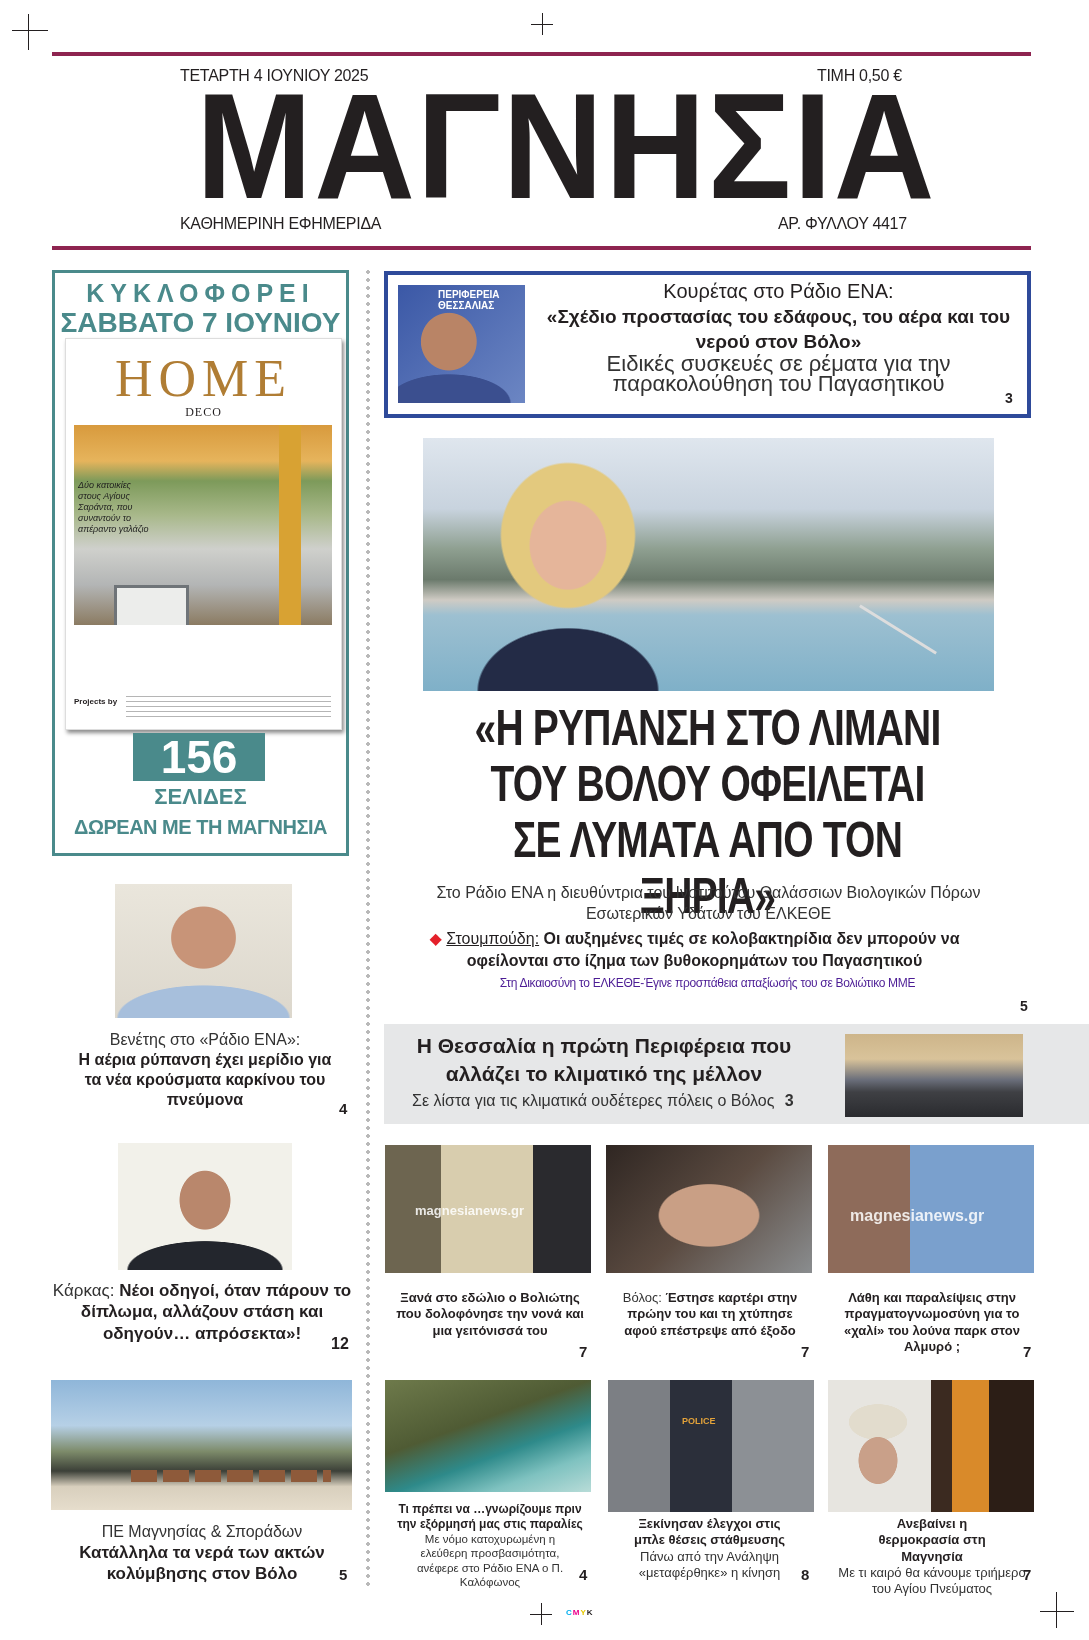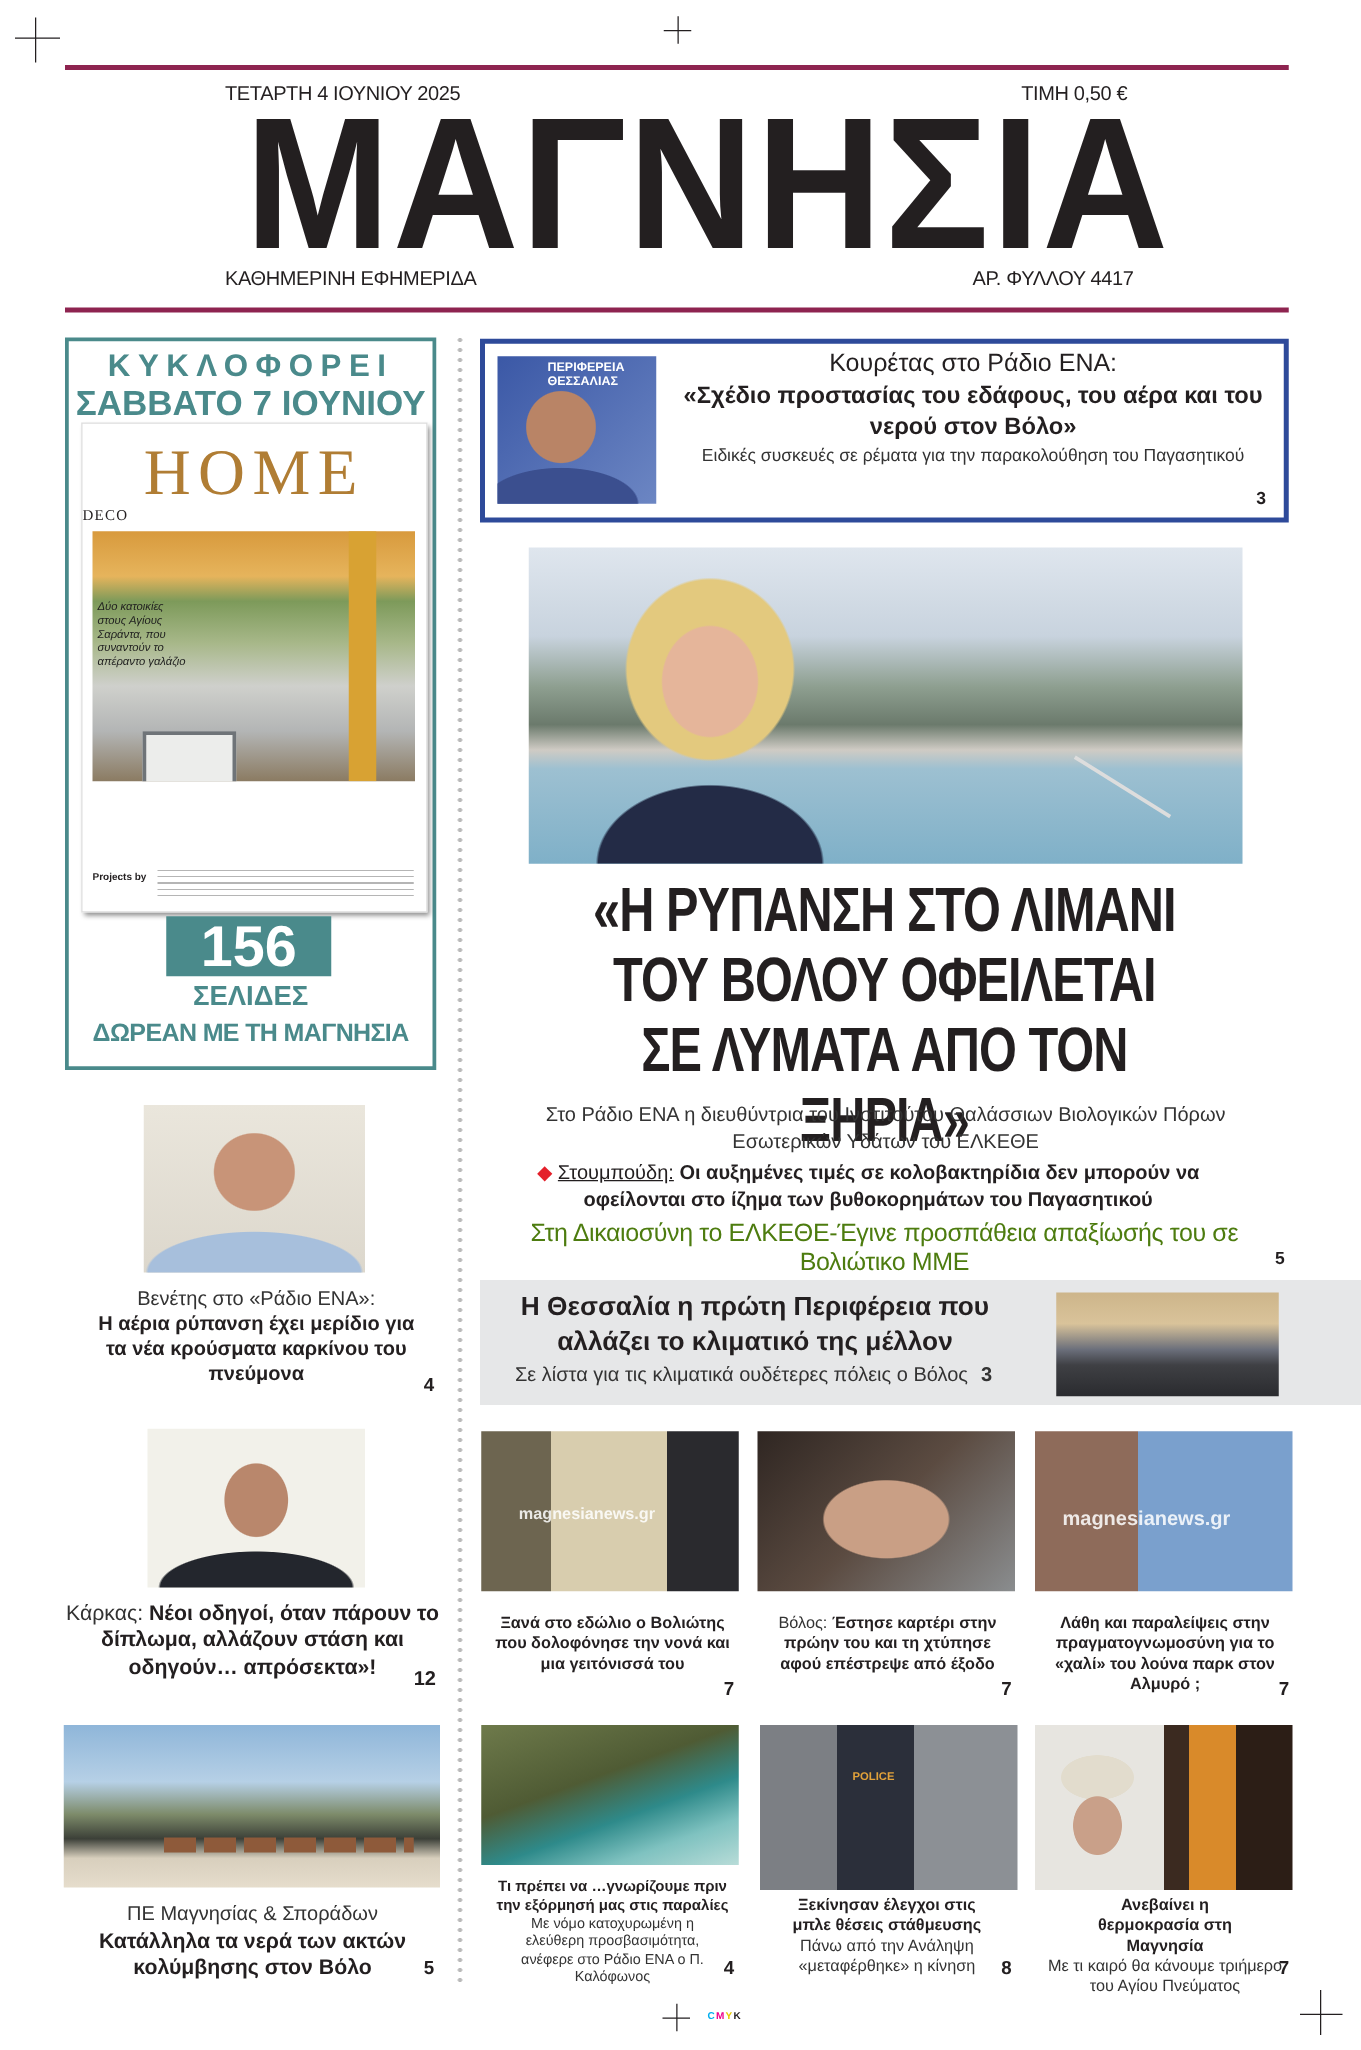--- a/index.html
+++ b/index.html
@@ -46,21 +46,21 @@
 <div class="rule" style="top:246px;"></div>
 
 <div class="divider"></div>
 
 <div class="abs" style="left:52px;top:270px;width:297px;height:586px;border:3px solid #4a8a8b;">
   <div class="c b teal" style="margin-top:6px;font-size:25px;letter-spacing:6px;">ΚΥΚΛΟΦΟΡΕΙ</div>
   <div class="c b teal" style="font-size:28px;letter-spacing:0px;margin-top:-1px;">ΣΑΒΒΑΤΟ 7 ΙΟΥΝΙΟΥ</div>
 
   <div class="abs" style="left:10px;top:65px;width:277px;height:392px;background:#fff;box-shadow:2px 3px 4px rgba(0,0,0,0.45);border:1px solid #ddd;">
     <div style="text-align:center;font-family:'Liberation Serif',serif;color:#b07d34;font-size:52px;letter-spacing:6px;line-height:52px;margin-top:14px;">HOME</div>
-    <div style="text-align:left;font-family:'Liberation Serif',serif;font-size:12px;letter-spacing:1px;">DECO</div>
+    <div style="text-align:center;font-family:'Liberation Serif',serif;font-size:12px;letter-spacing:1px;">DECO</div>
     <div class="photo" style="left:8px;top:86px;width:258px;height:200px;background:linear-gradient(180deg,#d89a3d 0%,#e6b45c 18%,#7d9a5a 28%,#a8b88a 45%,#cfd0cc 62%,#b3b5b5 80%,#8b7b62 100%);">
       <div class="abs" style="left:205px;top:0;width:22px;height:200px;background:#d8a233;"></div>
       <div class="abs" style="left:40px;top:160px;width:75px;height:70px;background:#ecedeb;border:3px solid #6f7478;"></div>
       <div class="abs" style="left:90px;top:215px;width:110px;height:35px;background:#9a7450;"></div>
       <div class="abs" style="left:4px;top:55px;width:72px;font-size:9px;line-height:11px;color:#1e1e1e;font-style:italic;">Δύο κατοικίες στους Αγίους Σαράντα, που συναντούν το απέραντο γαλάζιο</div>
 
     </div>
     <div class="abs" style="left:8px;top:358px;font-size:8px;font-weight:bold;">Projects by</div>
     <div class="abs" style="left:60px;top:357px;width:205px;height:22px;background:repeating-linear-gradient(180deg,#b5b5b5 0 1px,transparent 1px 5px);"></div>
   </div>
@@ -94,42 +94,42 @@
 </div>
 <div class="pn" style="left:339px;top:1566px;">5</div>
 
 <div class="abs" style="left:384px;top:271px;width:647px;height:147px;border:4px solid #2e4a9a;">
   <div class="photo" style="left:10px;top:10px;width:127px;height:118px;background:radial-gradient(ellipse 36% 40% at 40% 48%,#b98466 0 60%,transparent 62%),radial-gradient(ellipse 60% 30% at 40% 100%,#3b4f8f 0 80%,transparent 82%),linear-gradient(135deg,#3b58a6,#6c86c3);">
     <div class="abs" style="left:40px;top:4px;width:85px;font-size:10px;font-weight:bold;color:#fff;line-height:11px;">ΠΕΡΙΦΕΡΕΙΑ ΘΕΣΣΑΛΙΑΣ</div>
   </div>
   <div class="abs c" style="left:148px;top:4px;width:485px;">
     <div style="font-size:20px;line-height:25px;">Κουρέτας στο Ράδιο ΕΝΑ:</div>
     <div class="b" style="font-size:19px;line-height:25px;padding:0 4px;">«Σχέδιο προστασίας του εδάφους, του αέρα και του νερού στον Βόλο»</div>
-    <div style="font-size:14px;line-height:20px;padding:0 20px;color:#333;">Ειδικές συσκευές σε ρέματα για την παρακολούθηση του Παγασητικού</div>
+    <div style="font-size:22px;line-height:20px;padding:0 20px;color:#333;">Ειδικές συσκευές σε ρέματα για την παρακολούθηση του Παγασητικού</div>
   </div>
   <div class="pn" style="left:617px;top:115px;font-size:14px;">3</div>
 </div>
 
 <div class="photo" style="left:423px;top:438px;width:571px;height:253px;background:linear-gradient(180deg,#dfe6ee 0%,#c8d3de 28%,#8e9f90 44%,#6b7a6c 56%,#cfcbc4 64%,#9dc0d1 70%,#7fb0c8 100%);">
   <div class="abs" style="left:430px;top:190px;width:90px;height:3px;background:#ddd;transform:rotate(32deg);"></div>
   <div class="abs" style="left:40px;top:10px;width:210px;height:243px;background:radial-gradient(ellipse 30% 30% at 50% 40%,#e5b59a 0 60%,transparent 62%),radial-gradient(ellipse 45% 42% at 50% 36%,#e3c97e 0 70%,transparent 72%),radial-gradient(ellipse 50% 30% at 50% 100%,#232b46 0 85%,transparent 87%);"></div>
 </div>
 
 <div class="abs c b" style="left:384px;top:700px;width:647px;font-size:50px;line-height:56px;letter-spacing:-1px;">
   <div style="transform:scaleX(0.78);">«Η ΡΥΠΑΝΣΗ ΣΤΟ ΛΙΜΑΝΙ</div>
   <div style="transform:scaleX(0.78);">ΤΟΥ ΒΟΛΟΥ ΟΦΕΙΛΕΤΑΙ</div>
   <div style="transform:scaleX(0.78);">ΣΕ ΛΥΜΑΤΑ ΑΠΟ ΤΟΝ ΞΗΡΙΑ»</div>
 </div>
 <div class="abs c" style="left:390px;top:882px;width:637px;font-size:16px;line-height:21px;color:#333;padding:0 20px;">Στο Ράδιο ΕΝΑ η διευθύντρια του Ινστιτούτου Θαλάσσιων Βιολογικών Πόρων Εσωτερικών Υδάτων του ΕΛΚΕΘΕ</div>
 <div class="abs c" style="left:376px;top:928px;width:637px;font-size:16px;line-height:22px;padding:0 20px;">
   <span style="color:#e4202a;">◆</span>
   <span style="text-decoration:underline;">Στουμπούδη:</span>
   <span class="b">Οι αυξημένες τιμές σε κολοβακτηρίδια δεν μπορούν να οφείλονται στο ίζημα των βυθοκορημάτων του Παγασητικού</span>
 </div>
-<div class="abs c" style="left:384px;top:976px;width:647px;font-size:20px;color:#4d7c0f;letter-spacing:-0.3px;">Στη Δικαιοσύνη το ΕΛΚΕΘΕ-Έγινε προσπάθεια απαξίωσής του σε Βολιώτικο ΜΜΕ</div>
+<div class="abs c" style="left:384px;top:976px;width:647px;font-size:12px;color:#4c1d95;letter-spacing:-0.3px;">Στη Δικαιοσύνη το ΕΛΚΕΘΕ-Έγινε προσπάθεια απαξίωσής του σε Βολιώτικο ΜΜΕ</div>
 <div class="pn" style="left:1020px;top:998px;font-size:14px;">5</div>
 
 <div class="abs" style="left:384px;top:1024px;width:714px;height:100px;background:#e6e7e8;">
   <div class="abs c b" style="left:30px;top:8px;width:380px;font-size:21px;line-height:28px;">Η Θεσσαλία η πρώτη Περιφέρεια που αλλάζει το κλιματικό της μέλλον</div>
   <div class="abs" style="left:28px;top:68px;width:420px;font-size:16px;color:#333;">
     <span>Σε λίστα για τις κλιματικά ουδέτερες πόλεις ο Βόλος</span>
     <span class="b" style="margin-left:6px;">3</span>
   </div>
   <div class="photo" style="left:461px;top:10px;width:178px;height:83px;background:linear-gradient(180deg,#cdb58a 0%,#d9c39a 30%,#6b6f7b 55%,#3f4044 70%,#2a2b2f 100%);"></div>
 </div>

